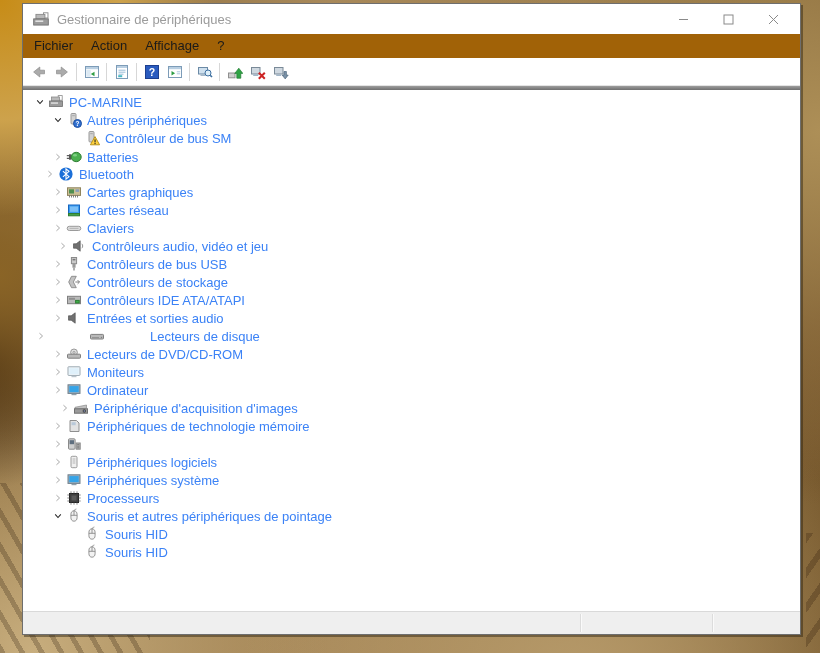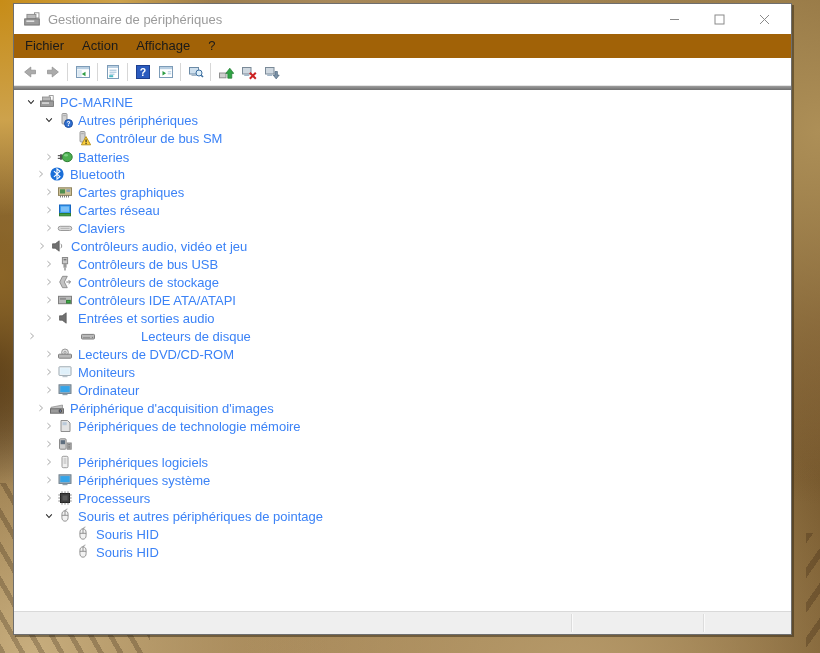--- a/index.html
+++ b/index.html
@@ -13,21 +13,21 @@
       radial-gradient(circle 420px at 4% 100%, #c8ae7e 0%, rgba(200,174,126,0) 70%),
       radial-gradient(circle 500px at 100% 20%, #ad8f57 0%, rgba(173,143,87,0) 70%),
       radial-gradient(circle 300px at 102% 50%, #6e4d25 0%, rgba(110,77,37,0) 60%),
       radial-gradient(circle 480px at 70% 108%, #b79b6b 0%, rgba(183,155,107,0) 70%),
       linear-gradient(90deg,#8a6a3a,#a8895a 40%,#9f8050 70%,#7a5c30);}
   .stripes{position:absolute;left:0;bottom:0;width:150px;height:170px;opacity:.55;
     background:repeating-linear-gradient(60deg, rgba(40,25,10,.45) 0 5px, rgba(0,0,0,0) 5px 17px);}
   .stick{position:absolute;right:0;bottom:0;width:14px;height:120px;opacity:.5;
     background:repeating-linear-gradient(125deg, rgba(50,30,12,.55) 0 6px, rgba(0,0,0,0) 6px 20px);}
 
-  .window{position:absolute;left:13px;top:3px;width:779px;height:632px;background:#fff;
+  .window{position:absolute;left:22px;top:3px;width:779px;height:632px;background:#fff;
     border:1px solid #6e6e6e;box-shadow:2px 2px 0 rgba(40,30,15,.45);box-sizing:border-box;
     display:flex;flex-direction:column;}
   .titlebar{height:30px;display:flex;align-items:center;background:#fff;flex:0 0 auto;}
   .title-icon{width:18px;height:16px;margin-left:9px;margin-right:7px;flex:0 0 auto;}
   .title-text{font-size:13px;color:#9b9b9b;flex:1 1 auto;white-space:nowrap;overflow:hidden;}
   .win-controls{display:flex;align-items:stretch;height:100%;margin-right:4px;}
   .win-btn{width:45px;display:flex;align-items:center;justify-content:center;font-size:13px;
     color:#8a8a8a;cursor:default;user-select:none;}
   .win-btn svg{display:block;}
 
@@ -311,21 +311,21 @@
             </svg>
           </span>
           <span class="node-icon">
             <svg viewBox="0 0 16 16">
               <rect x="1.2" y="6.3" width="13.6" height="4.2" rx="2.1" fill="#dcdcdc" stroke="#9a9a9a"></rect>
               <path d="M3.5 8.4h9" stroke="#b4b4b4"></path>
             </svg>
           </span>
           <span class="node-label">Claviers</span>
         </div>
-        <div class="tree-row" style="padding-left: 20px;">
+        <div class="tree-row" style="padding-left: 32px;">
           <span class="chev">
             <svg viewBox="0 0 16 16">
               <path d="M5.5 3.5 10.5 8 5.5 12.5" fill="none" stroke="#9b9b9b" stroke-width="1.4"></path>
             </svg>
           </span>
           <span class="node-icon">
             <svg viewBox="0 0 16 16">
               <path d="M2.5 5.8h2.7L9.2 2.8v10.4L5.2 10.2H2.5z" fill="#707070" stroke="#555" stroke-width="0.7"></path>
               <path d="M10.8 5.8c1.2 1.1 1.2 3.3 0 4.4" stroke="#969696" fill="none"></path>
             </svg>
@@ -444,21 +444,21 @@
           </span>
           <span class="node-icon">
             <svg viewBox="0 0 16 16">
               <rect x="2" y="2.8" width="12" height="8.6" fill="#9ab0c0" stroke="#70808c"></rect>
               <rect x="3.3" y="4.1" width="9.4" height="6" fill="#35a4e8"></rect>
               <rect x="5.5" y="11.9" width="5" height="1.3" fill="#8fa0ac"></rect>
             </svg>
           </span>
           <span class="node-label">Ordinateur</span>
         </div>
-        <div class="tree-row" style="padding-left: 19px;">
+        <div class="tree-row" style="padding-left: 34px;">
           <span class="chev">
             <svg viewBox="0 0 16 16">
               <path d="M5.5 3.5 10.5 8 5.5 12.5" fill="none" stroke="#9b9b9b" stroke-width="1.4"></path>
             </svg>
           </span>
           <span class="node-icon">
             <svg viewBox="0 0 16 16">
               <path d="M2 7.3 13.5 5v3.2L2 9.8z" fill="#c2c2c2" stroke="#8a8a8a" stroke-width="0.7"></path>
               <rect x="1.5" y="8.8" width="13" height="4.4" fill="#9a9a9a" stroke="#6f6f6f"></rect>
               <circle cx="11.3" cy="11" r="1.7" fill="#444"></circle>

